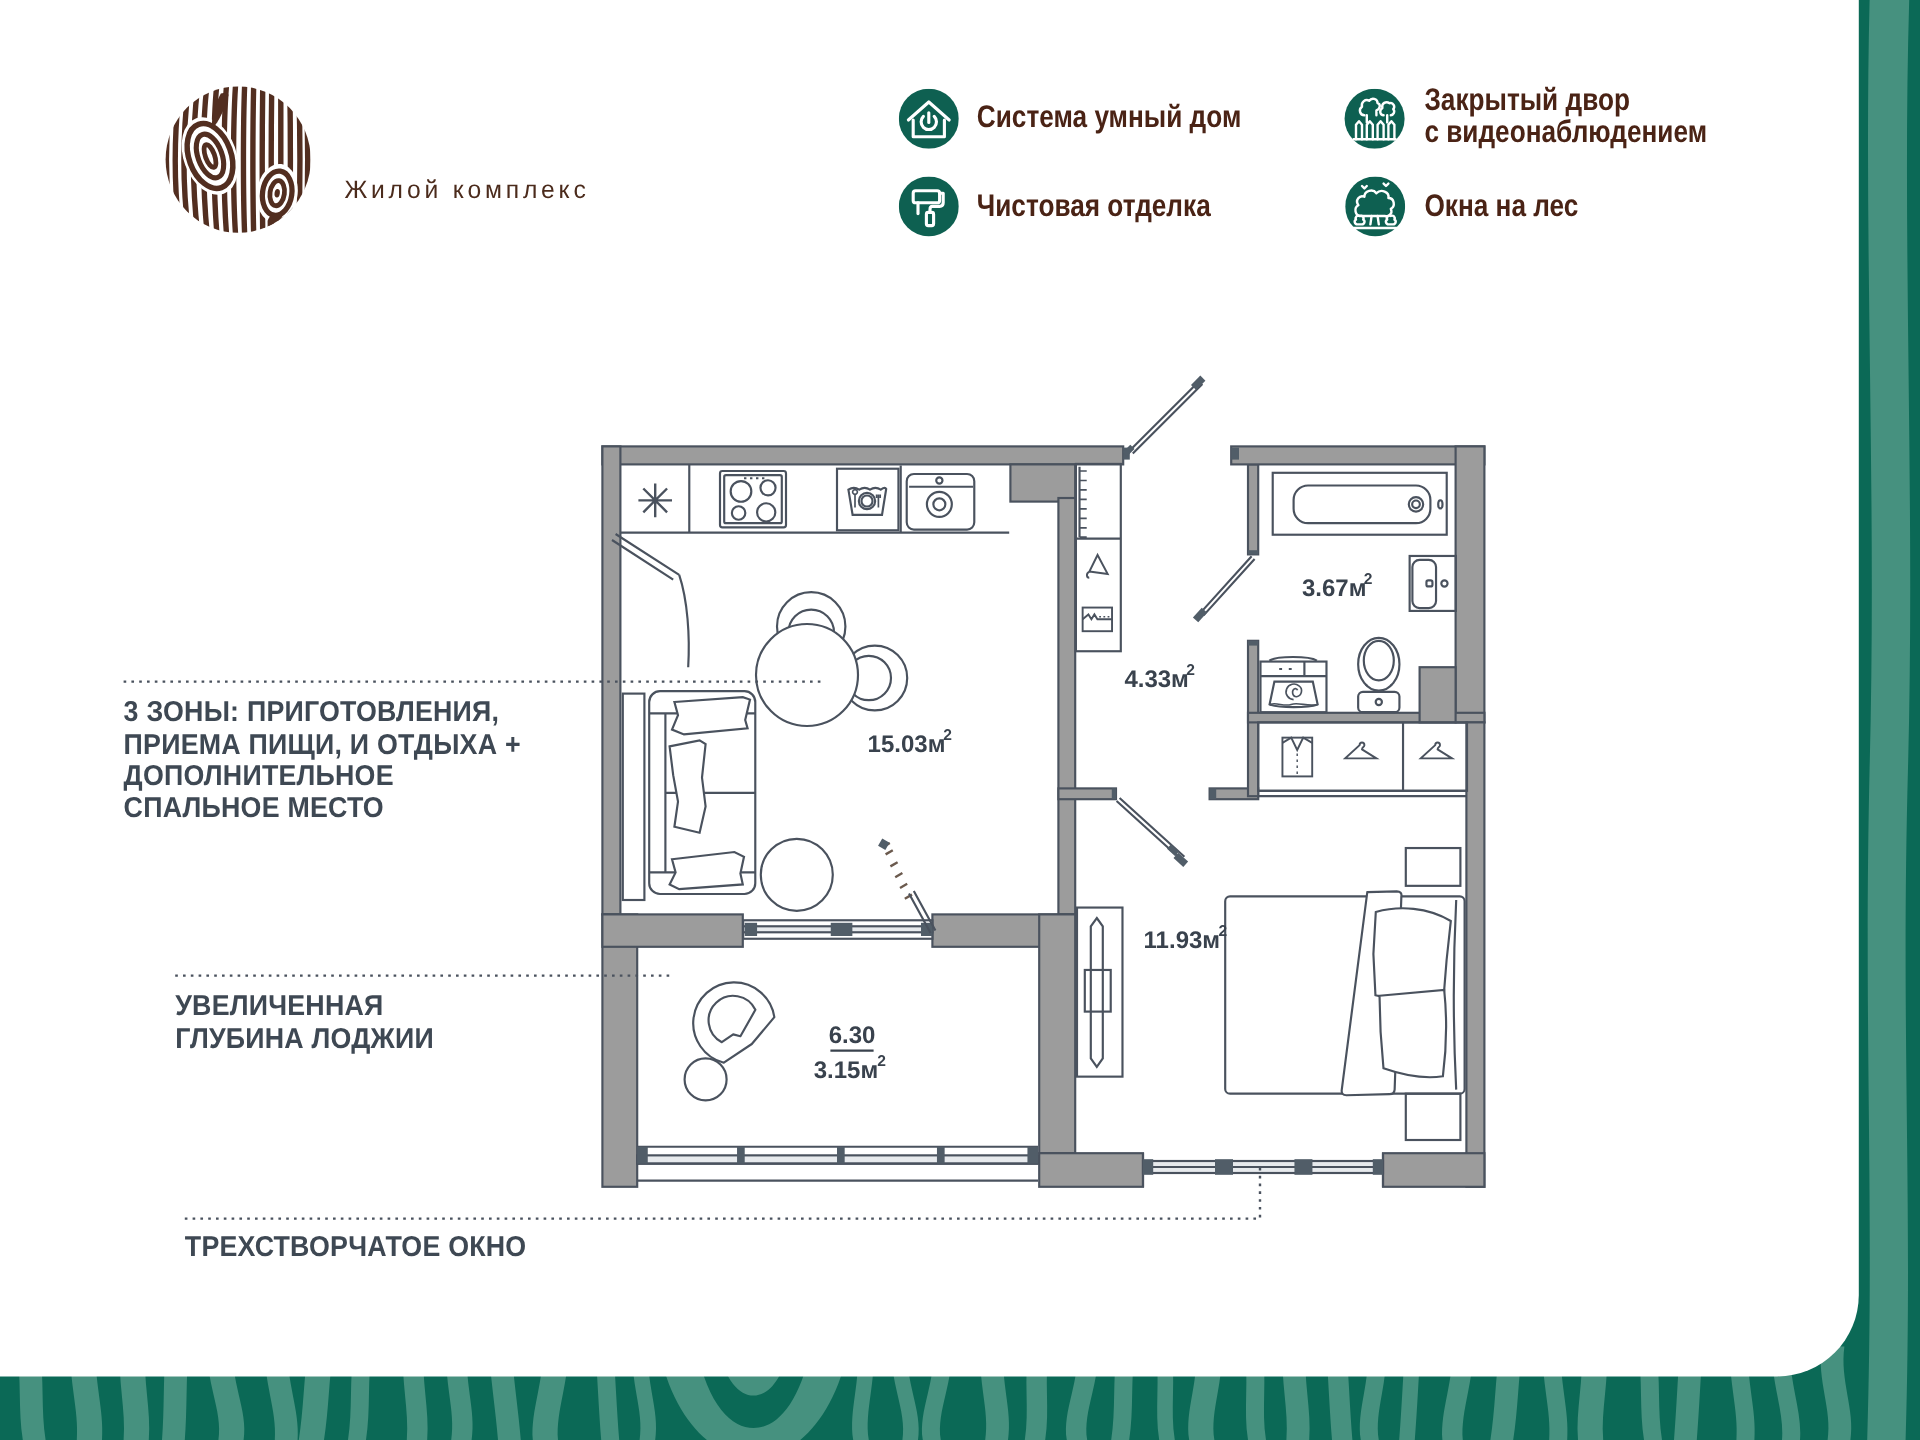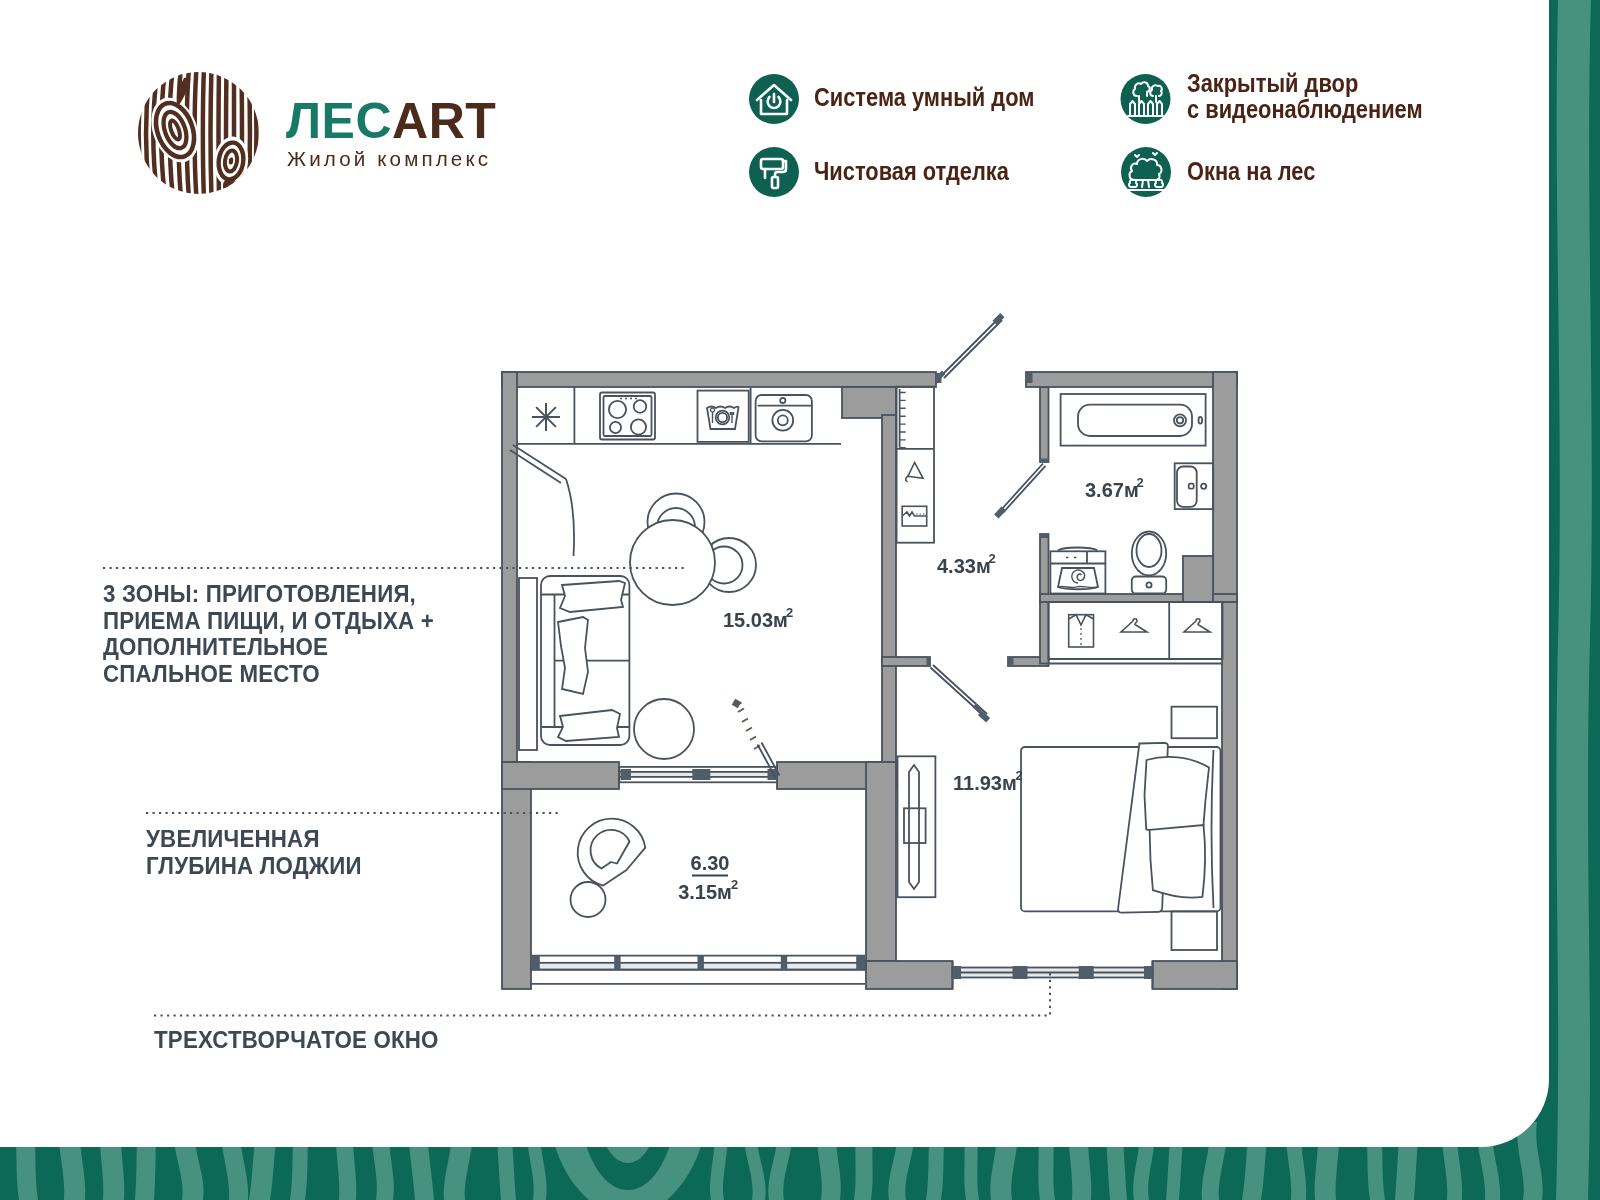--- a/index.html
+++ b/index.html
@@ -100,21 +100,20 @@
       <ellipse cx="93" cy="89" rx="17" ry="24.5" fill="#fff"></ellipse>
       <ellipse cx="93" cy="89" rx="12.2" ry="18.5" fill="none" stroke="#522e20" stroke-width="4.4"></ellipse>
       <ellipse cx="93" cy="89" rx="6" ry="10.5" fill="none" stroke="#522e20" stroke-width="4"></ellipse>
       <ellipse cx="93" cy="89" rx="2.2" ry="3.6" fill="#522e20"></ellipse>
     </g>
 
     <path d="M85,112 C87,106 93,104 98,106 C97,111 93,114.5 88,115.5 C90,118 92,120 95,121 C92,123 88,123 85,122 Z" fill="#522e20"></path>
   </g>
 </svg>
 
-<div class="abs" style="left:286px;top:92px;font-weight:bold;font-size:50px;letter-spacing:0.5px;color:#4b2b1c;transform:translateZ(0);"><span style="color:#187a66">ЛЕС</span>ART</div>
 
 <div class="abs" style="left:287px;top:147px;font-size:21px;letter-spacing:3.2px;color:#4b2b1c;transform:scaleX(0.98);transform-origin:left top;">Жилой комплекс</div>
 
 <svg class="abs" style="left:749px;top:74px" width="50" height="50" viewBox="0 0 50 50">
   <circle cx="25" cy="25" r="25" fill="#0e6051"></circle>
   <g fill="none" stroke="#fff" stroke-width="2.6" stroke-linecap="round" stroke-linejoin="round">
     <path d="M8,26 L25,11 L42,26"></path>
     <path d="M12,26 L12,40 L38,40 L38,26"></path>
     <path d="M25,20 L25,28"></path>
     <path d="M20.5,23 A6.4,6.4 0 1 0 29.5,23"></path>

